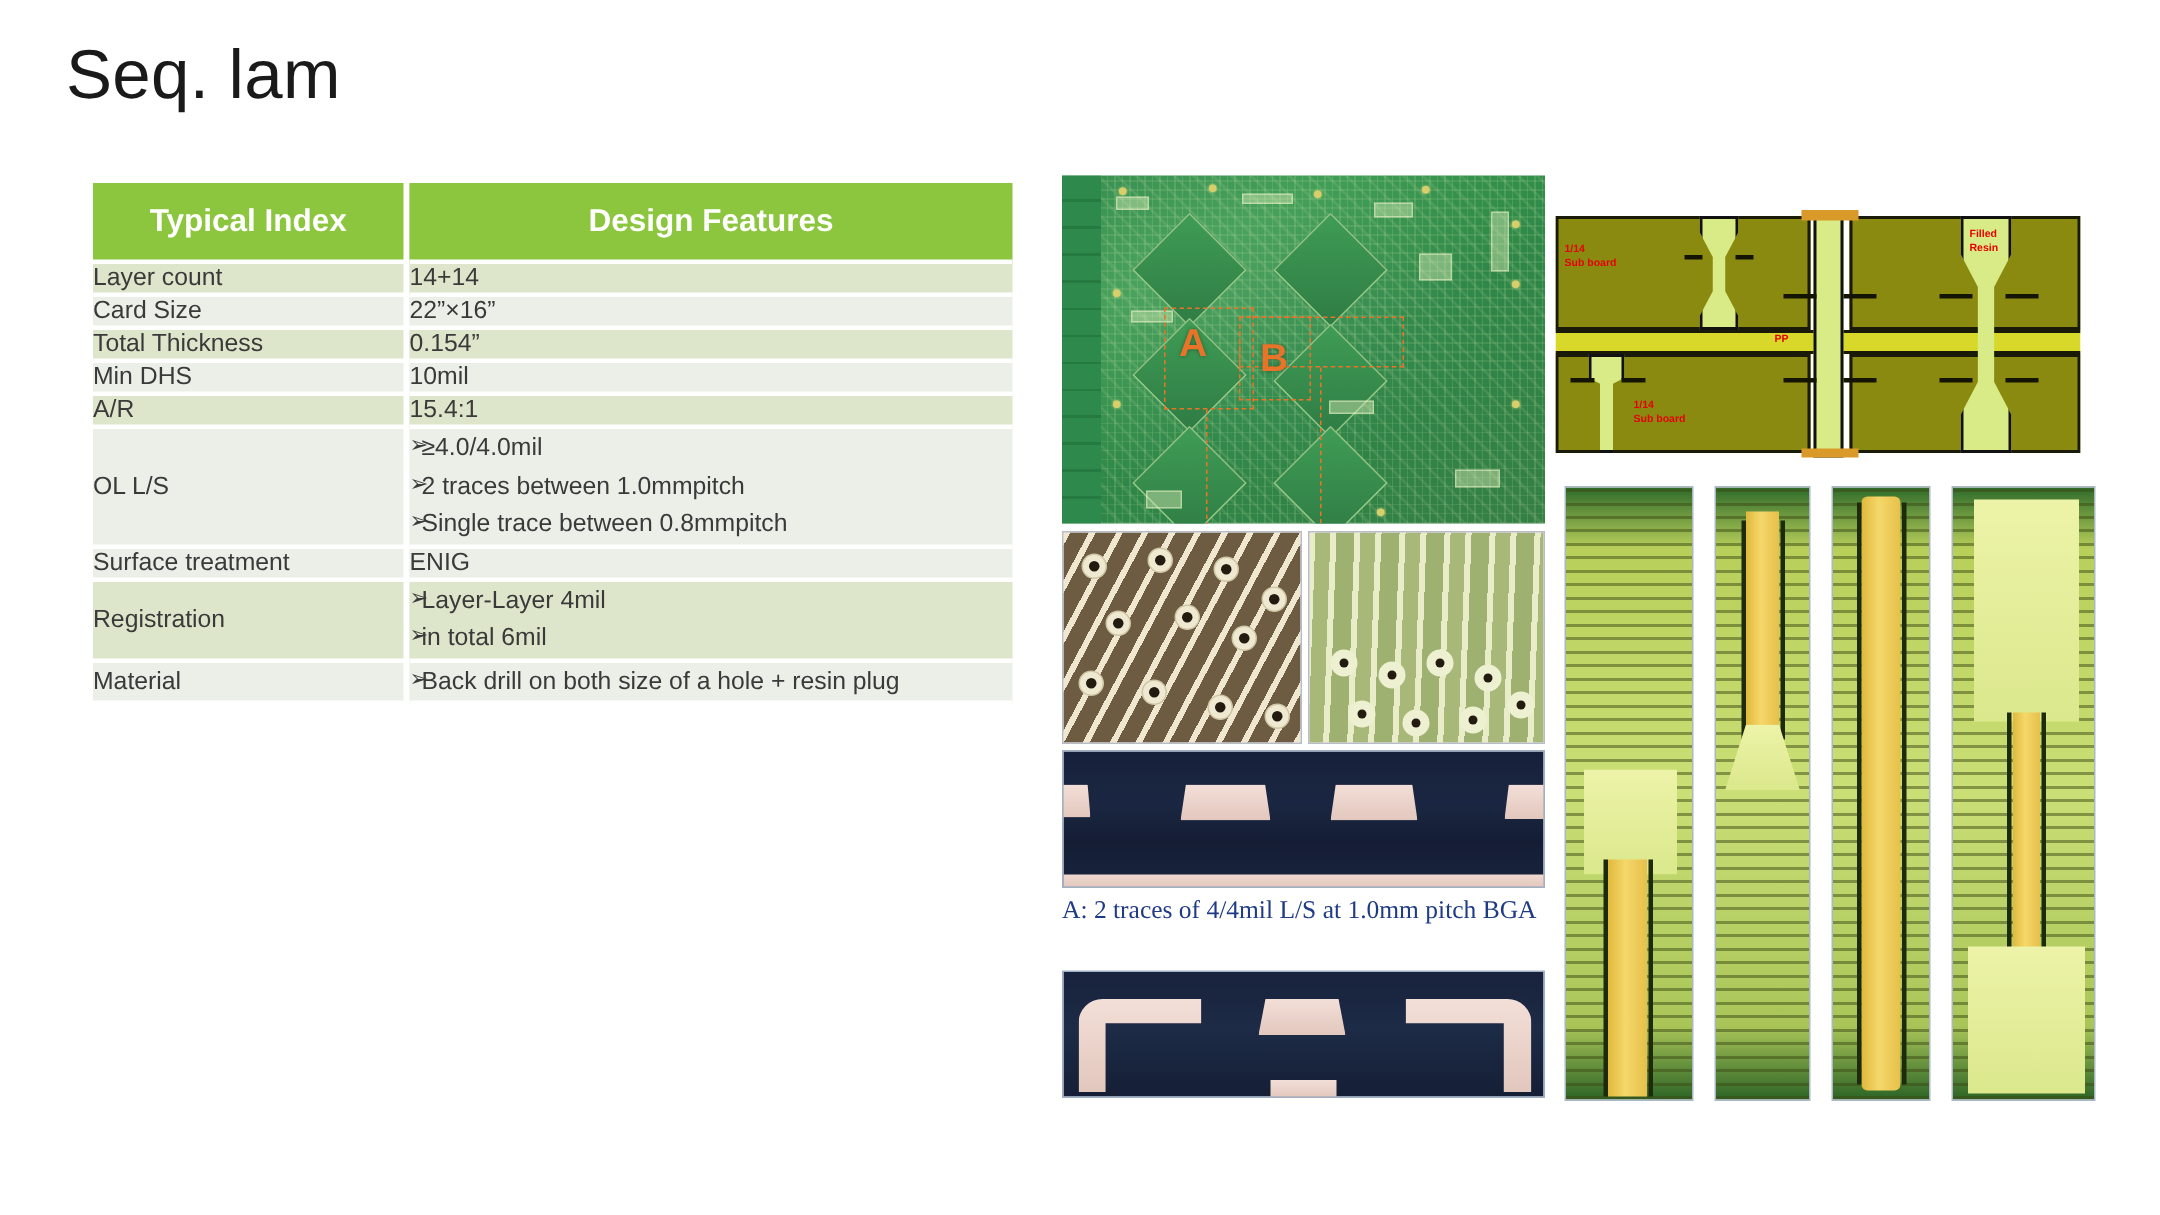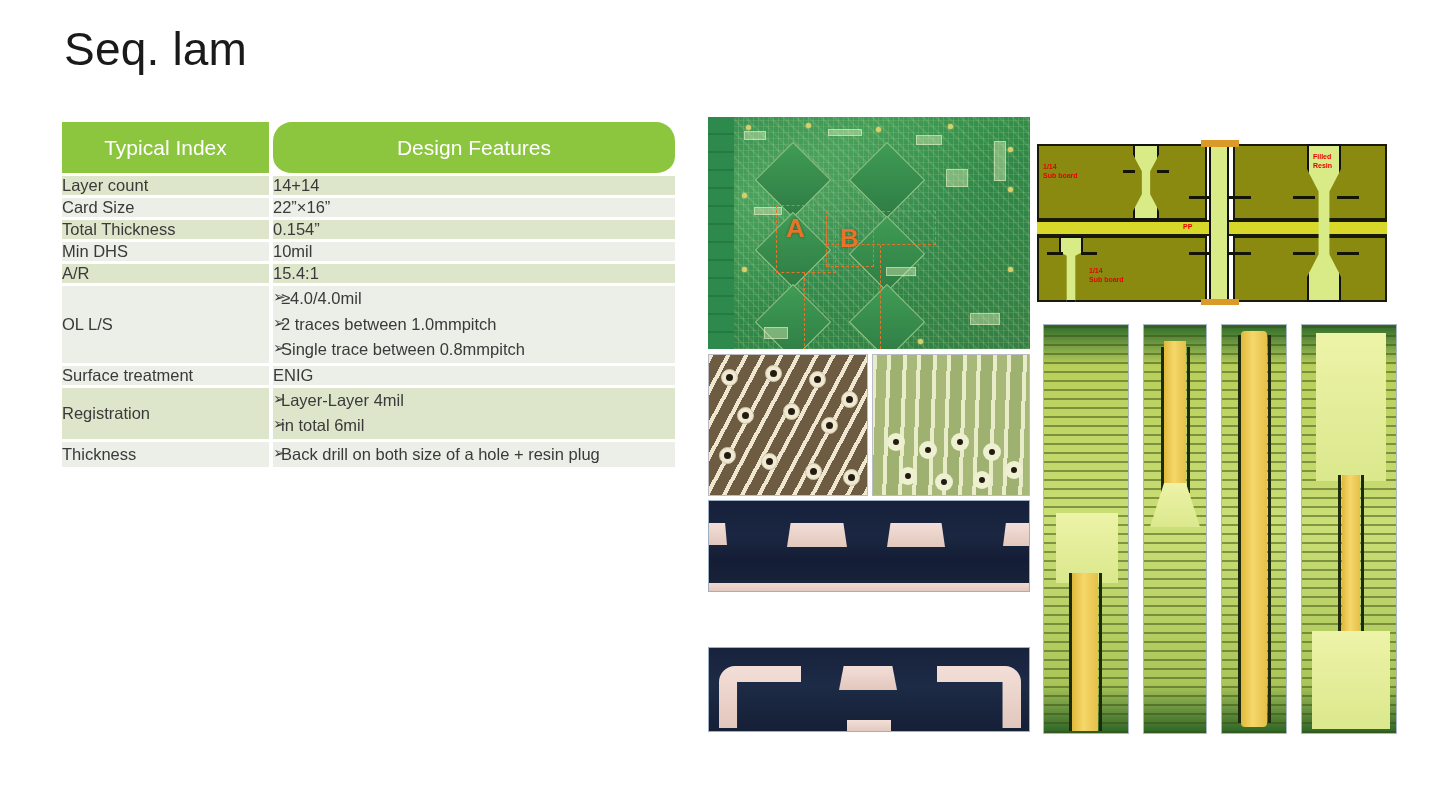--- a/index.html
+++ b/index.html
@@ -15,21 +15,21 @@
   #slide {
     position: relative;
     width: 1440px;
     height: 810px;
     background: #ffffff;
   }
 
   
   #page-title {
     position: absolute;
-    left: 64px;
+    left: 44px;
     top: 22px;
     font-size: 46px;
     font-weight: 400;
     color: #1a1a1a;
     letter-spacing: 0.2px;
     font-family: "Liberation Sans", sans-serif;
   }
 
   
   #spec-table {
@@ -41,27 +41,27 @@
     border-spacing: 0;
   }
   #spec-table td, #spec-table th {
     vertical-align: middle;
     padding: 0;
   }
   .hdr-cell {
     background: #8CC63E;
     color: #ffffff;
     font-size: 21px;
-    font-weight: normal;
+    font-weight: bold;
     text-align: center;
     height: 54px;
     border-bottom: 3px solid #ffffff;
   }
   .hdr-left  { width: 211px; border-right: 4px solid #ffffff; }
-  .hdr-right { width: 402px; border-radius: 19px; }
+  .hdr-right { width: 402px; }
 
   .row-a .cell { background: #DDE6CA; }
   .row-b .cell { background: #EBEFE7; }
 
   .cell {
     font-size: 16.5px;
     color: #3a3a3a;
     padding: 12px 0 12px 16px;
     border-bottom: 3px solid #ffffff;
     font-family: "Liberation Sans", sans-serif;
@@ -315,21 +315,21 @@
         <tr class="row-a">
           <td class="cell cell-label">Registration</td>
           <td class="cell cell-value">
             <ul class="bullet-list">
               <li>Layer-Layer 4mil</li>
               <li>in total 6mil</li>
             </ul>
           </td>
         </tr>
         <tr class="row-b">
-          <td class="cell cell-label">Thickness</td>
+          <td class="cell cell-label">Material</td>
           <td class="cell cell-value">
             <ul class="bullet-list">
               <li>Back drill on both size of a hole + resin plug</li>
             </ul>
           </td>
         </tr>
       </tbody>
   </table>
 
   <div class="media" id="pcb-photo">
@@ -457,20 +457,21 @@
   </div>
 
   <div class="media" id="xsect-a">
     <div class="cu-trace" style="left:-6px;  top:22px; width:24px; height:22px; clip-path:polygon(8% 0,92% 0,100% 100%,0 100%);"></div>
     <div class="cu-trace" style="left:78px;  top:22px; width:60px; height:24px; clip-path:polygon(6% 0,94% 0,100% 100%,0 100%);"></div>
     <div class="cu-trace" style="left:178px; top:22px; width:58px; height:24px; clip-path:polygon(6% 0,94% 0,100% 100%,0 100%);"></div>
     <div class="cu-trace" style="left:294px; top:22px; width:36px; height:23px; clip-path:polygon(8% 0,92% 0,100% 100%,0 100%);"></div>
     <div class="cu-base" style="left:0px;   top:82px; width:322px; height:12px;"></div>
   </div>
 
+  <div id="caption-a">A: 2 traces of 4/4mil L/S at 1.0mm pitch BGA</div>
 
   <div class="media" id="xsect-b">
     <div class="cu-trace" style="left:10px;  top:18px; width:82px; height:62px; clip-path:polygon(0 0,100% 0,100% 26%,22% 26%,22% 100%,0 100%); border-top-left-radius:16px;"></div>
     <div class="cu-trace" style="left:130px; top:18px; width:58px; height:24px; clip-path:polygon(8% 0,92% 0,100% 100%,0 100%);"></div>
     <div class="cu-trace" style="left:228px; top:18px; width:84px; height:62px; clip-path:polygon(0 0,100% 0,100% 100%,78% 100%,78% 26%,0 26%); border-top-right-radius:16px;"></div>
     <div class="cu-trace" style="left:138px; top:72px; width:44px; height:12px;"></div>
   </div>
 
 
   <div class="via-panel" style="left:1043px; width:86px;">

